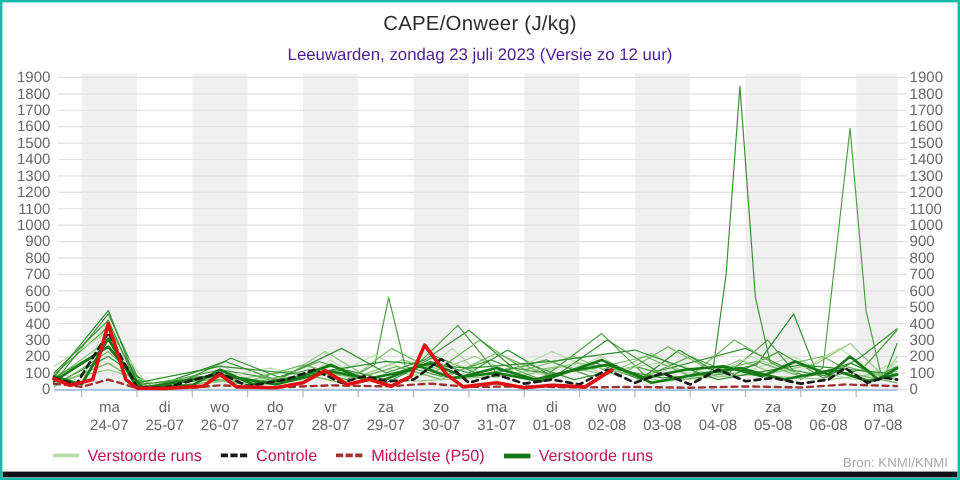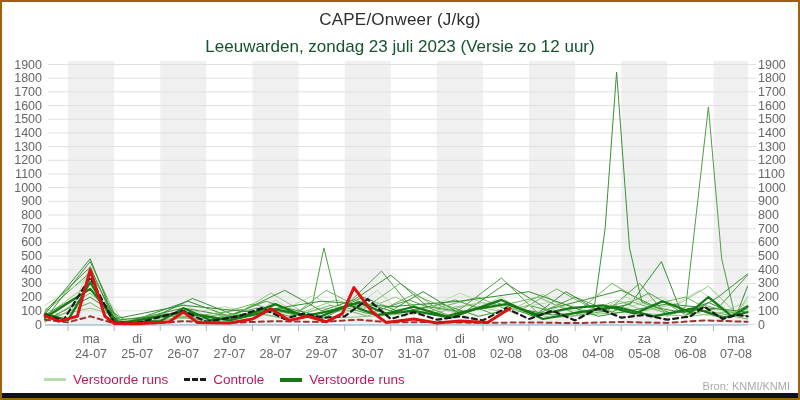--- a/index.html
+++ b/index.html
@@ -1,27 +1,27 @@
 <!DOCTYPE html>
 <html><head>
 <meta charset="utf-8">
 <style>
   html,body{margin:0;padding:0;background:#fff;}
   .frame{
     position:relative;width:800px;height:400px;box-sizing:border-box;
-    border:2px solid #a16207;background:#fff;overflow:hidden;
+    border:2px solid #14b8a6;background:#fff;overflow:hidden;
     font-family:"Liberation Sans", sans-serif;
   }
   .title{
     position:absolute;top:8px;left:0;width:100%;text-align:center;
     font-size:17px;color:#2e2e2e;letter-spacing:.2px;
   }
   .subtitle{
     position:absolute;top:35px;left:0;width:100%;text-align:center;
-    font-size:17px;color:#14532d;
+    font-size:14px;color:#4c1d95;
   }
   svg.plot{position:absolute;left:0;top:0;}
   .legend{
     position:absolute;left:0;top:370px;width:100%;
     display:flex;justify-content:flex-start;align-items:center;gap:16px;
     font-size:13.5px;color:#be185d;margin-left:42px;
   }
   .legend-item{display:flex;align-items:center;gap:7px;}
   .swatch{display:inline-block;width:22px;height:0;}
   .source{
@@ -173,19 +173,23 @@
   <div class="legend" id="legend">
       <span class="legend-item">
         <span class="swatch" style="border-top: 3px solid rgb(183, 220, 170);"></span>
         <span>Verstoorde runs</span>
       </span>
       <span class="legend-item">
         <span class="swatch" style="border-top: 3px dashed rgb(26, 26, 26);"></span>
         <span>Controle</span>
       </span>
       <span class="legend-item">
+        <span class="swatch" style="border-top: 3px dashed rgb(160, 50, 50);"></span>
+        <span>Middelste (P50)</span>
+      </span>
+      <span class="legend-item">
         <span class="swatch" style="border-top: 4px solid rgb(21, 122, 21);"></span>
         <span>Verstoorde runs</span>
       </span>
     </div>
   <div class="source">Bron: KNMI/KNMI</div>
   <div class="bottom-bar"></div>
 </div>
 
 </body></html>

